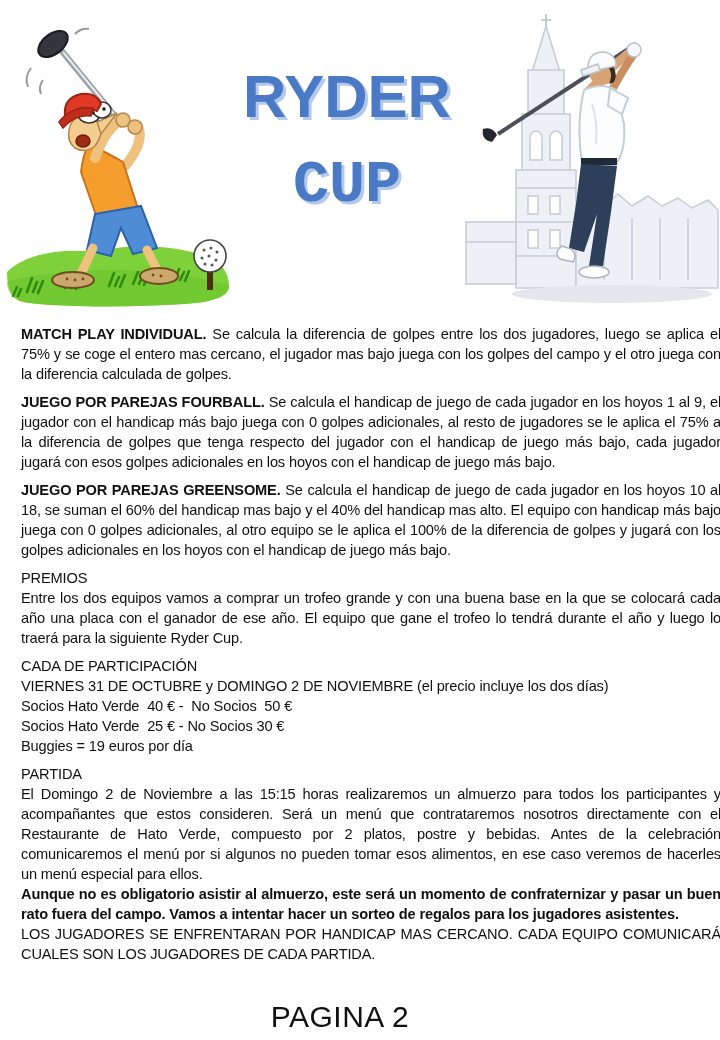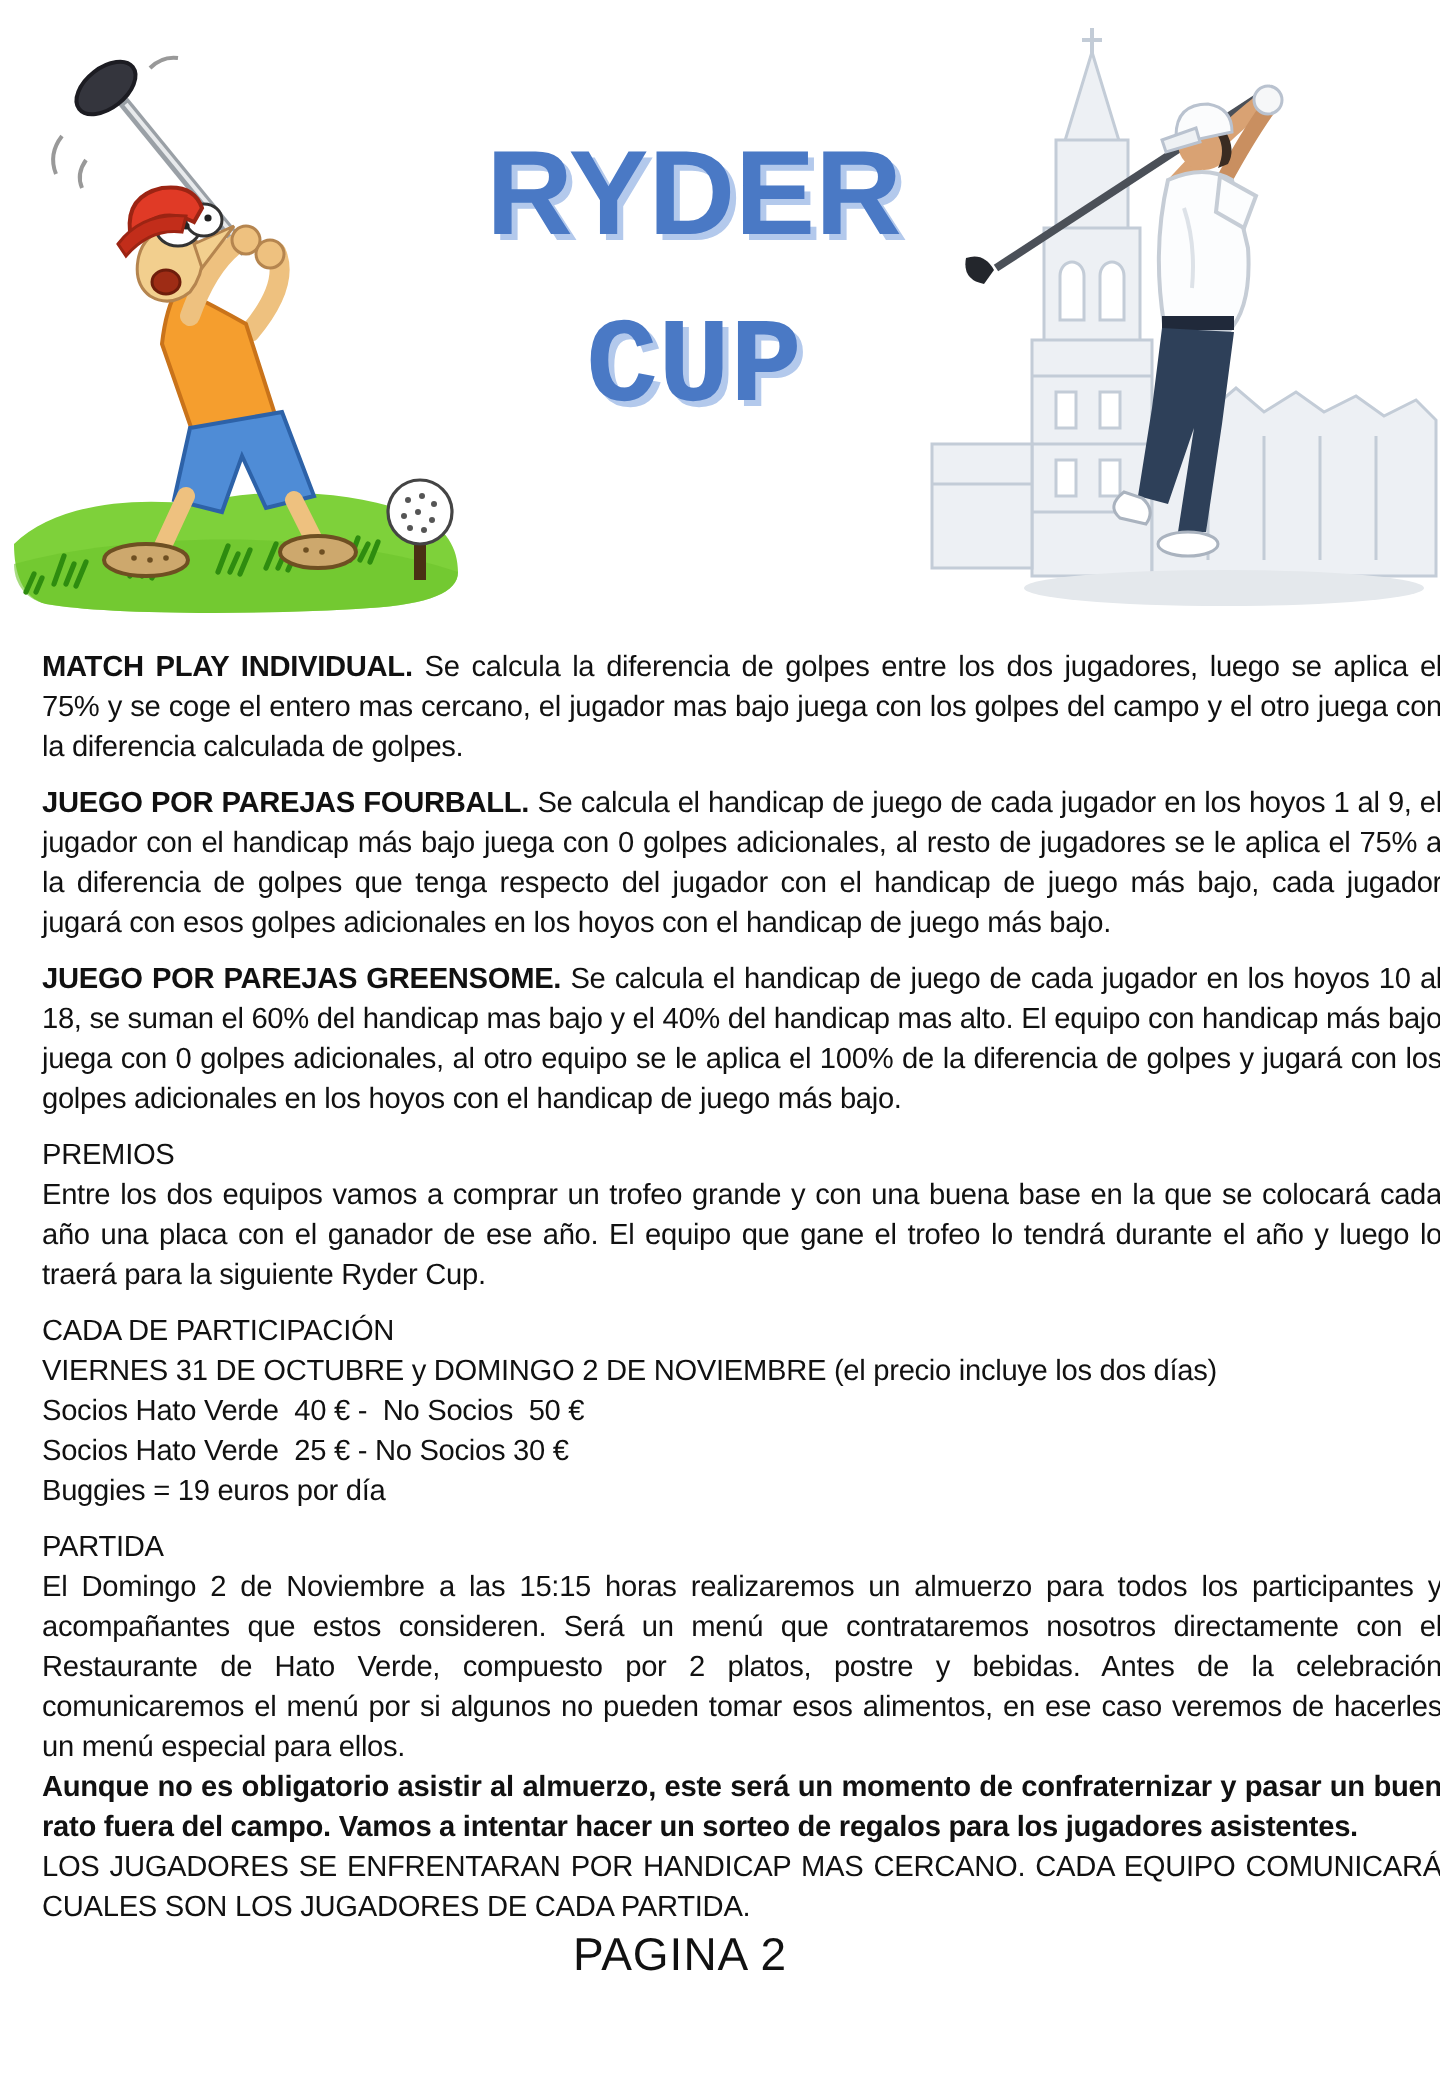--- a/index.html
+++ b/index.html
@@ -62,24 +62,24 @@
     text-align: justify;
     letter-spacing: -0.15px;
   }
   .para:last-child { margin-bottom: 0; }
   .bold { font-weight: bold; }
   .hline { display: block; font-weight: normal; }
   .prewrap { white-space: pre-wrap; }
   .footer {
     position: absolute;
     left: 0;
-    top: 964px;
+    top: 1000px;
     width: 680px;
     text-align: center;
-    font-size: 23px;
+    font-size: 30px;
     letter-spacing: 0.5px;
     color: #111111;
   }
 </style>
 </head>
 <body>
 
 <div class="page">
 
   <div class="left-illustration">

